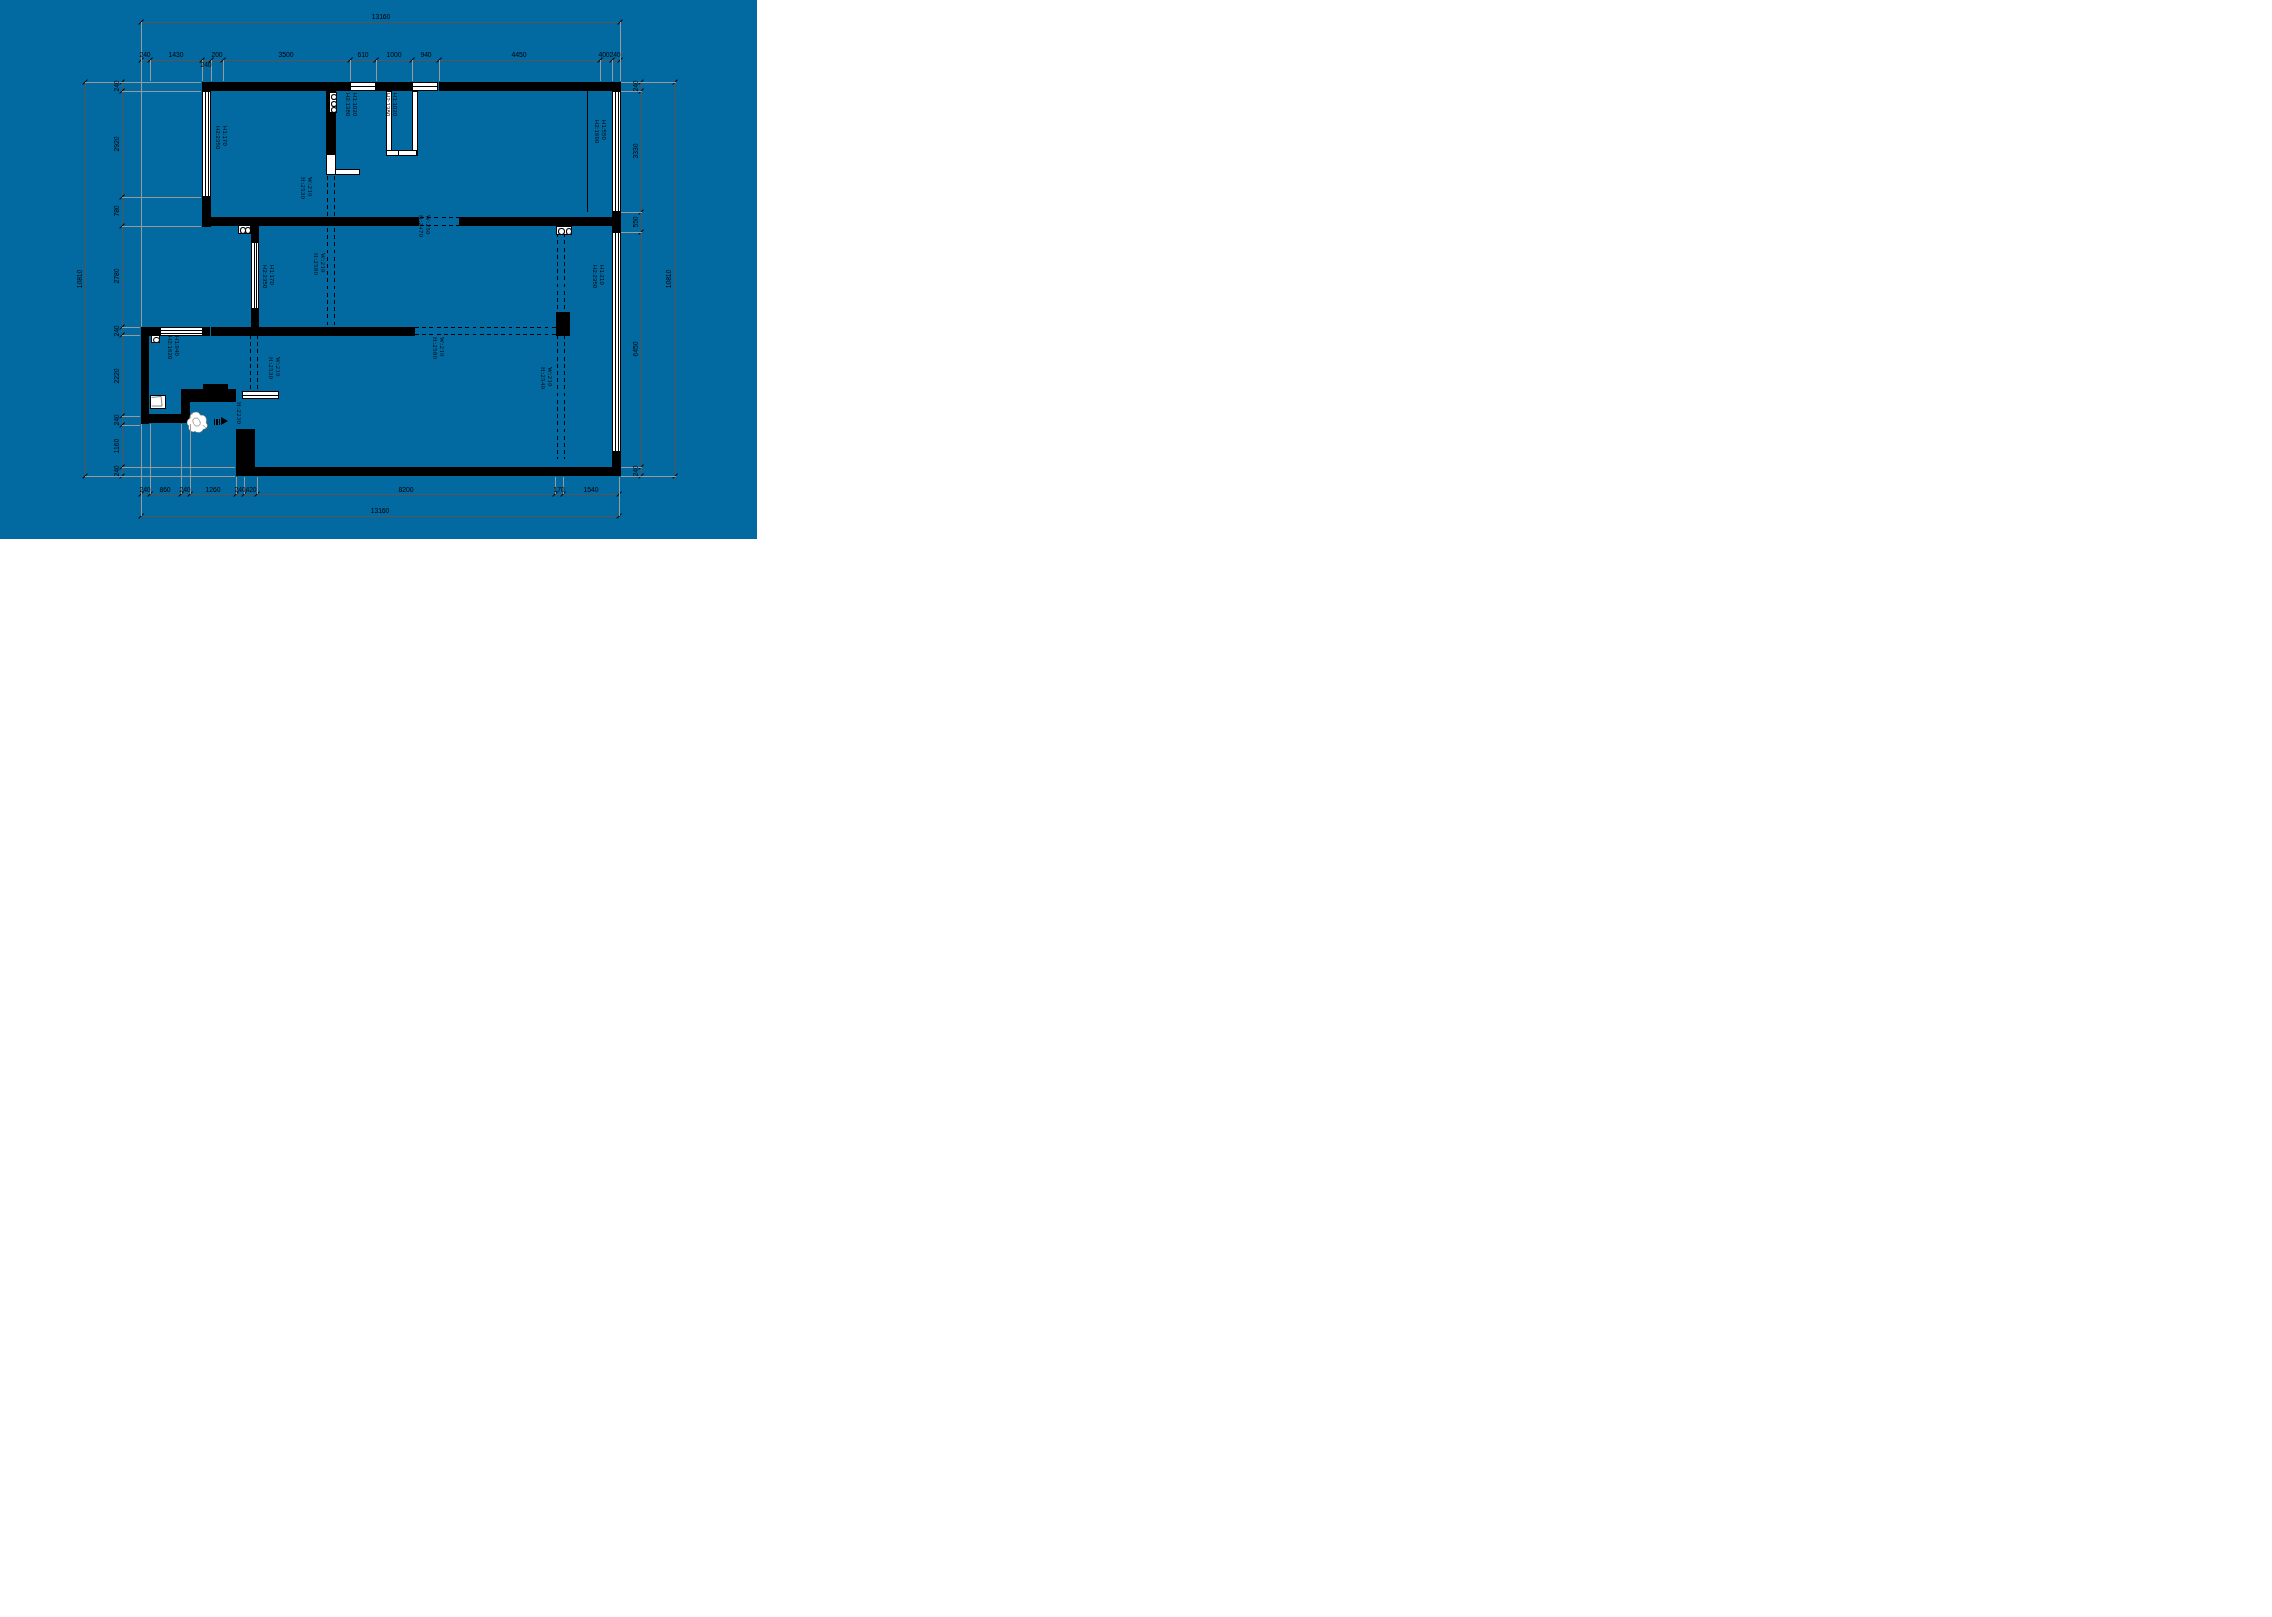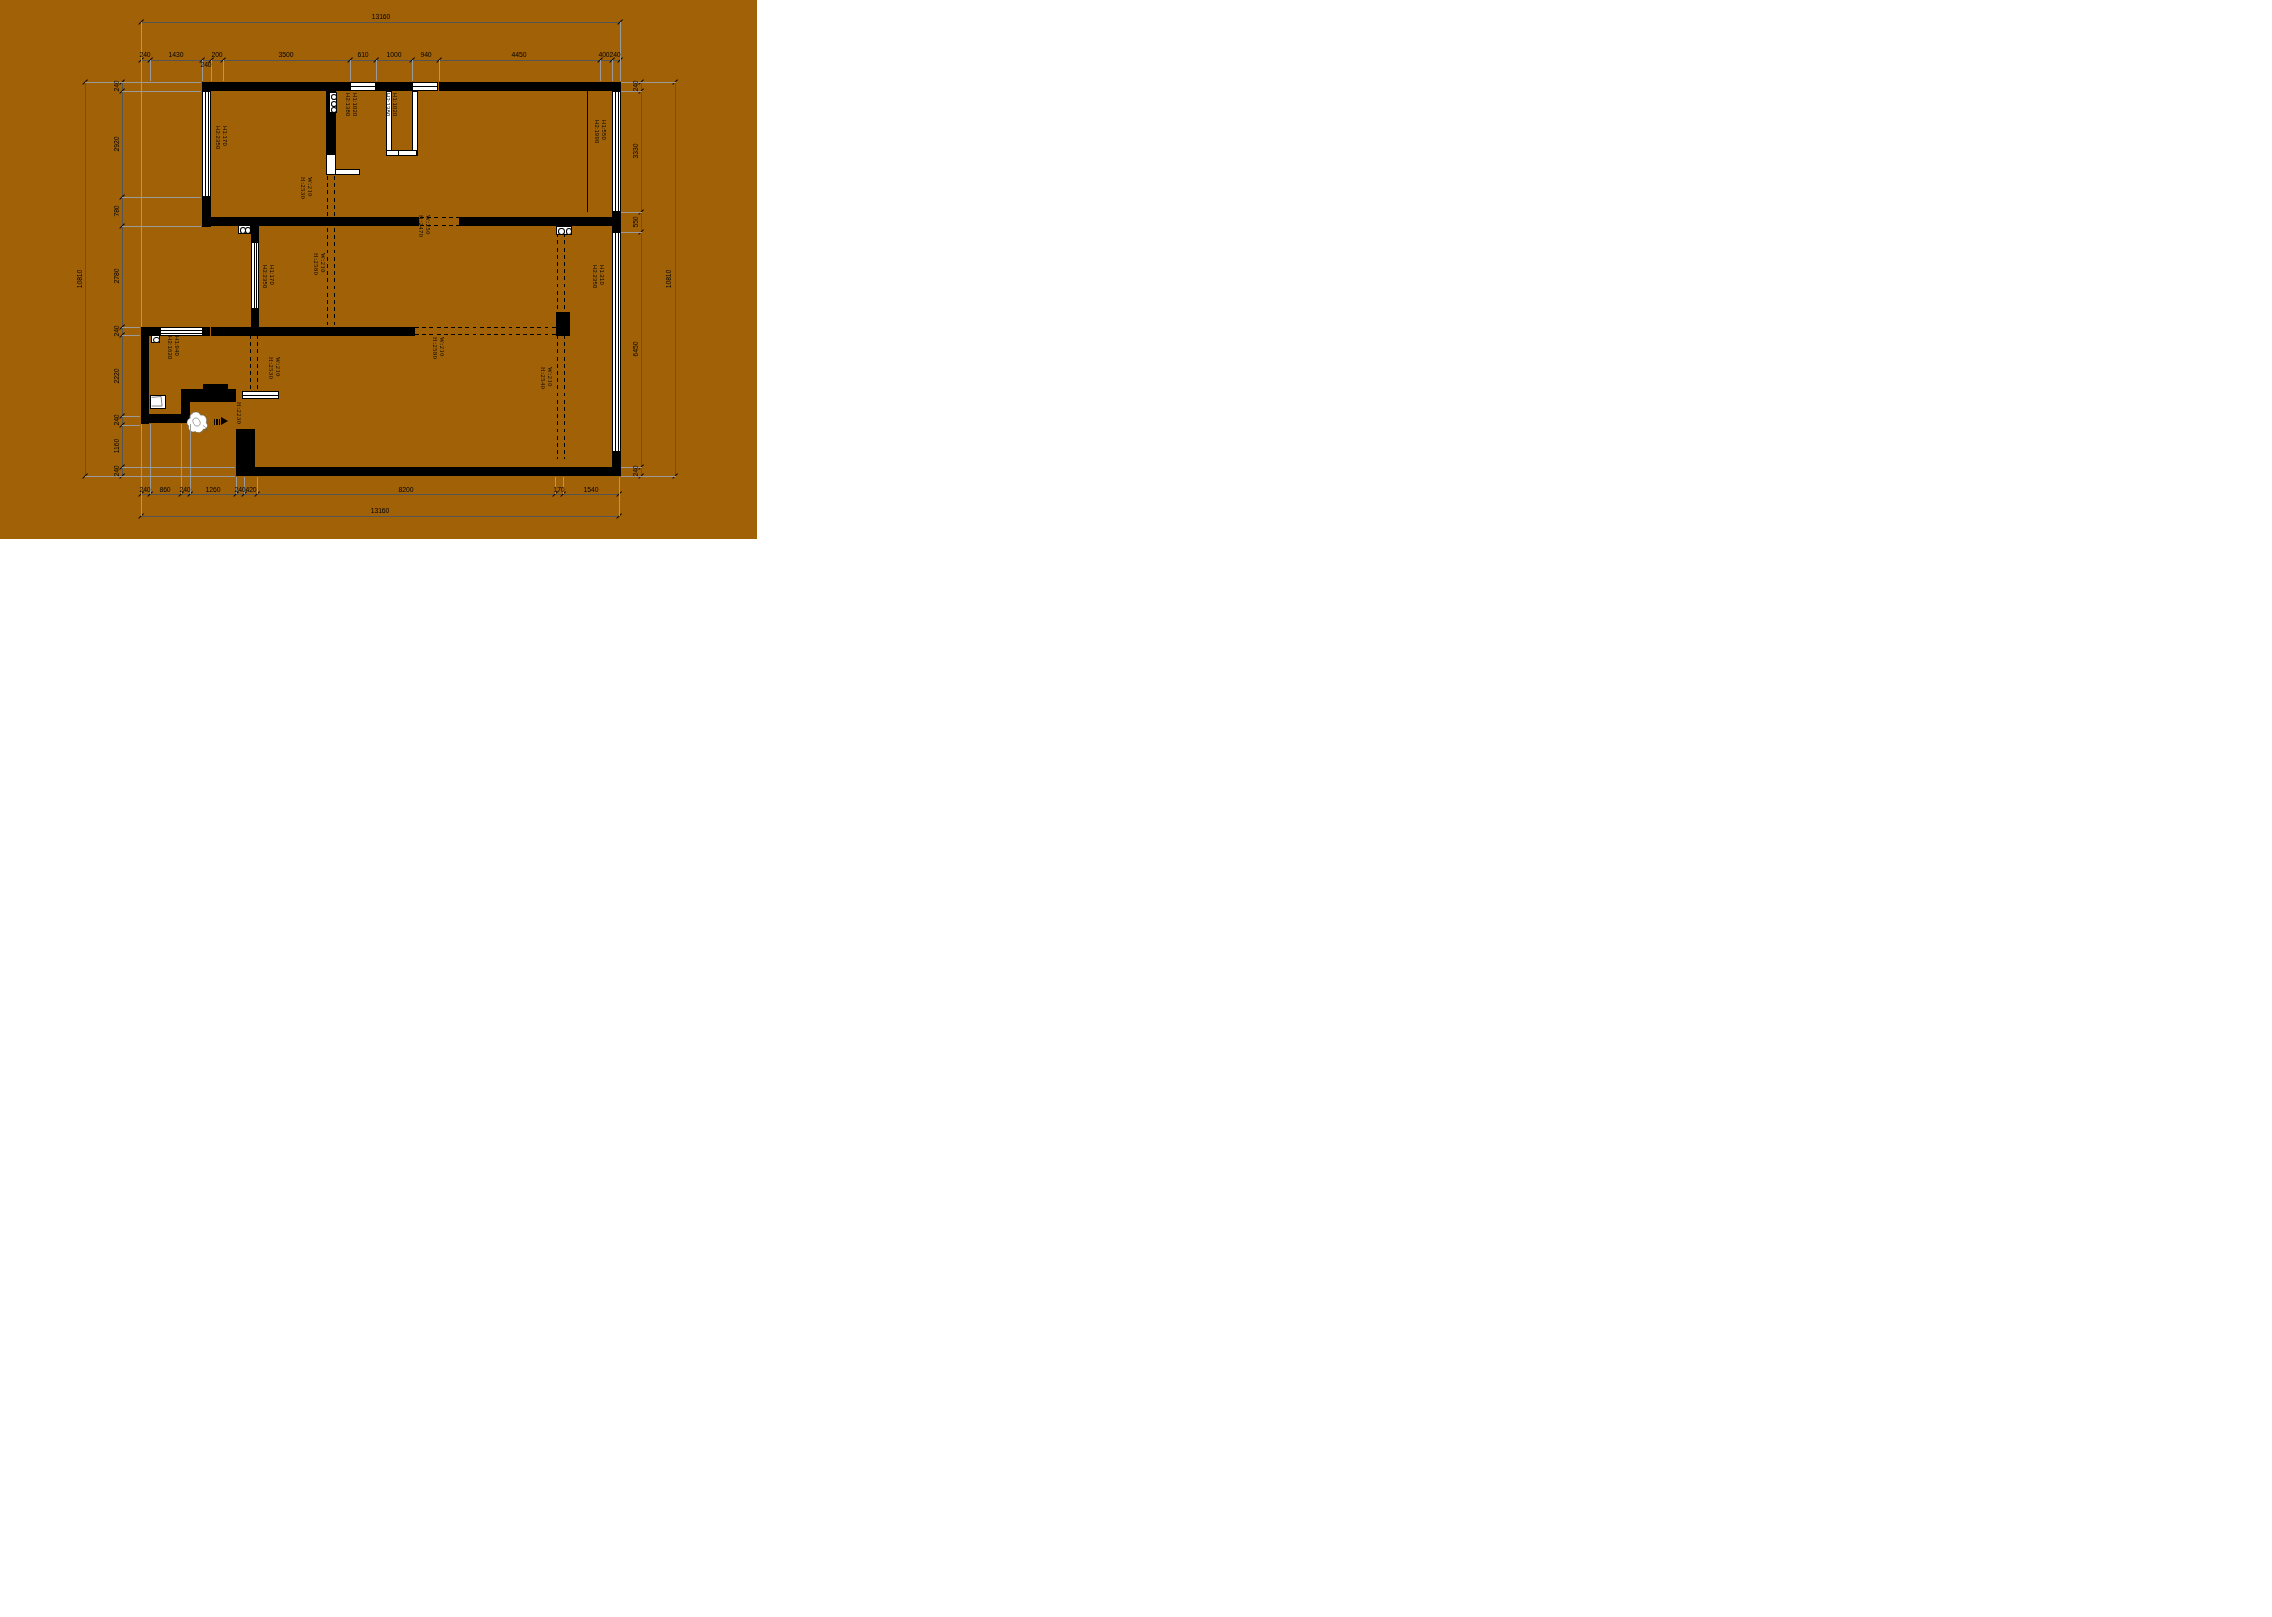--- a/index.html
+++ b/index.html
@@ -1,16 +1,16 @@
 <!DOCTYPE html>
 <html style="font-size:7.7px"><head>
 <meta charset="utf-8">
 <style>
   html,body{margin:0;padding:0;background:#fff;}
-  #plan{position:relative;width:757px;height:539px;background:#a16207;overflow:hidden;
+  #plan{position:relative;width:757px;height:539px;background:#0369a1;overflow:hidden;
         font-family:"Liberation Sans",sans-serif;color:#000;}
   .w{position:absolute;background:#000;}
   .win{position:absolute;background:#fff;border:0.6px solid #000;box-sizing:border-box;}
   .wl{position:absolute;background:#000;}
   .to{position:absolute;background:#fff;border:0.7px solid #000;box-sizing:border-box;}
   .dv{position:absolute;width:1px;background:repeating-linear-gradient(to bottom,#000 0 3.9px,transparent 3.9px 7.2px);}
   .dh{position:absolute;height:1px;background:repeating-linear-gradient(to right,#000 0 3.9px,transparent 3.9px 7.2px);}
   .dl{position:absolute;background:#555;}
   .ext{position:absolute;background:#9a9a9a;}
   .tk{position:absolute;width:6.8px;height:0.9px;background:#000;transform:translate(-3.4px,-0.4px) rotate(-45deg);}

